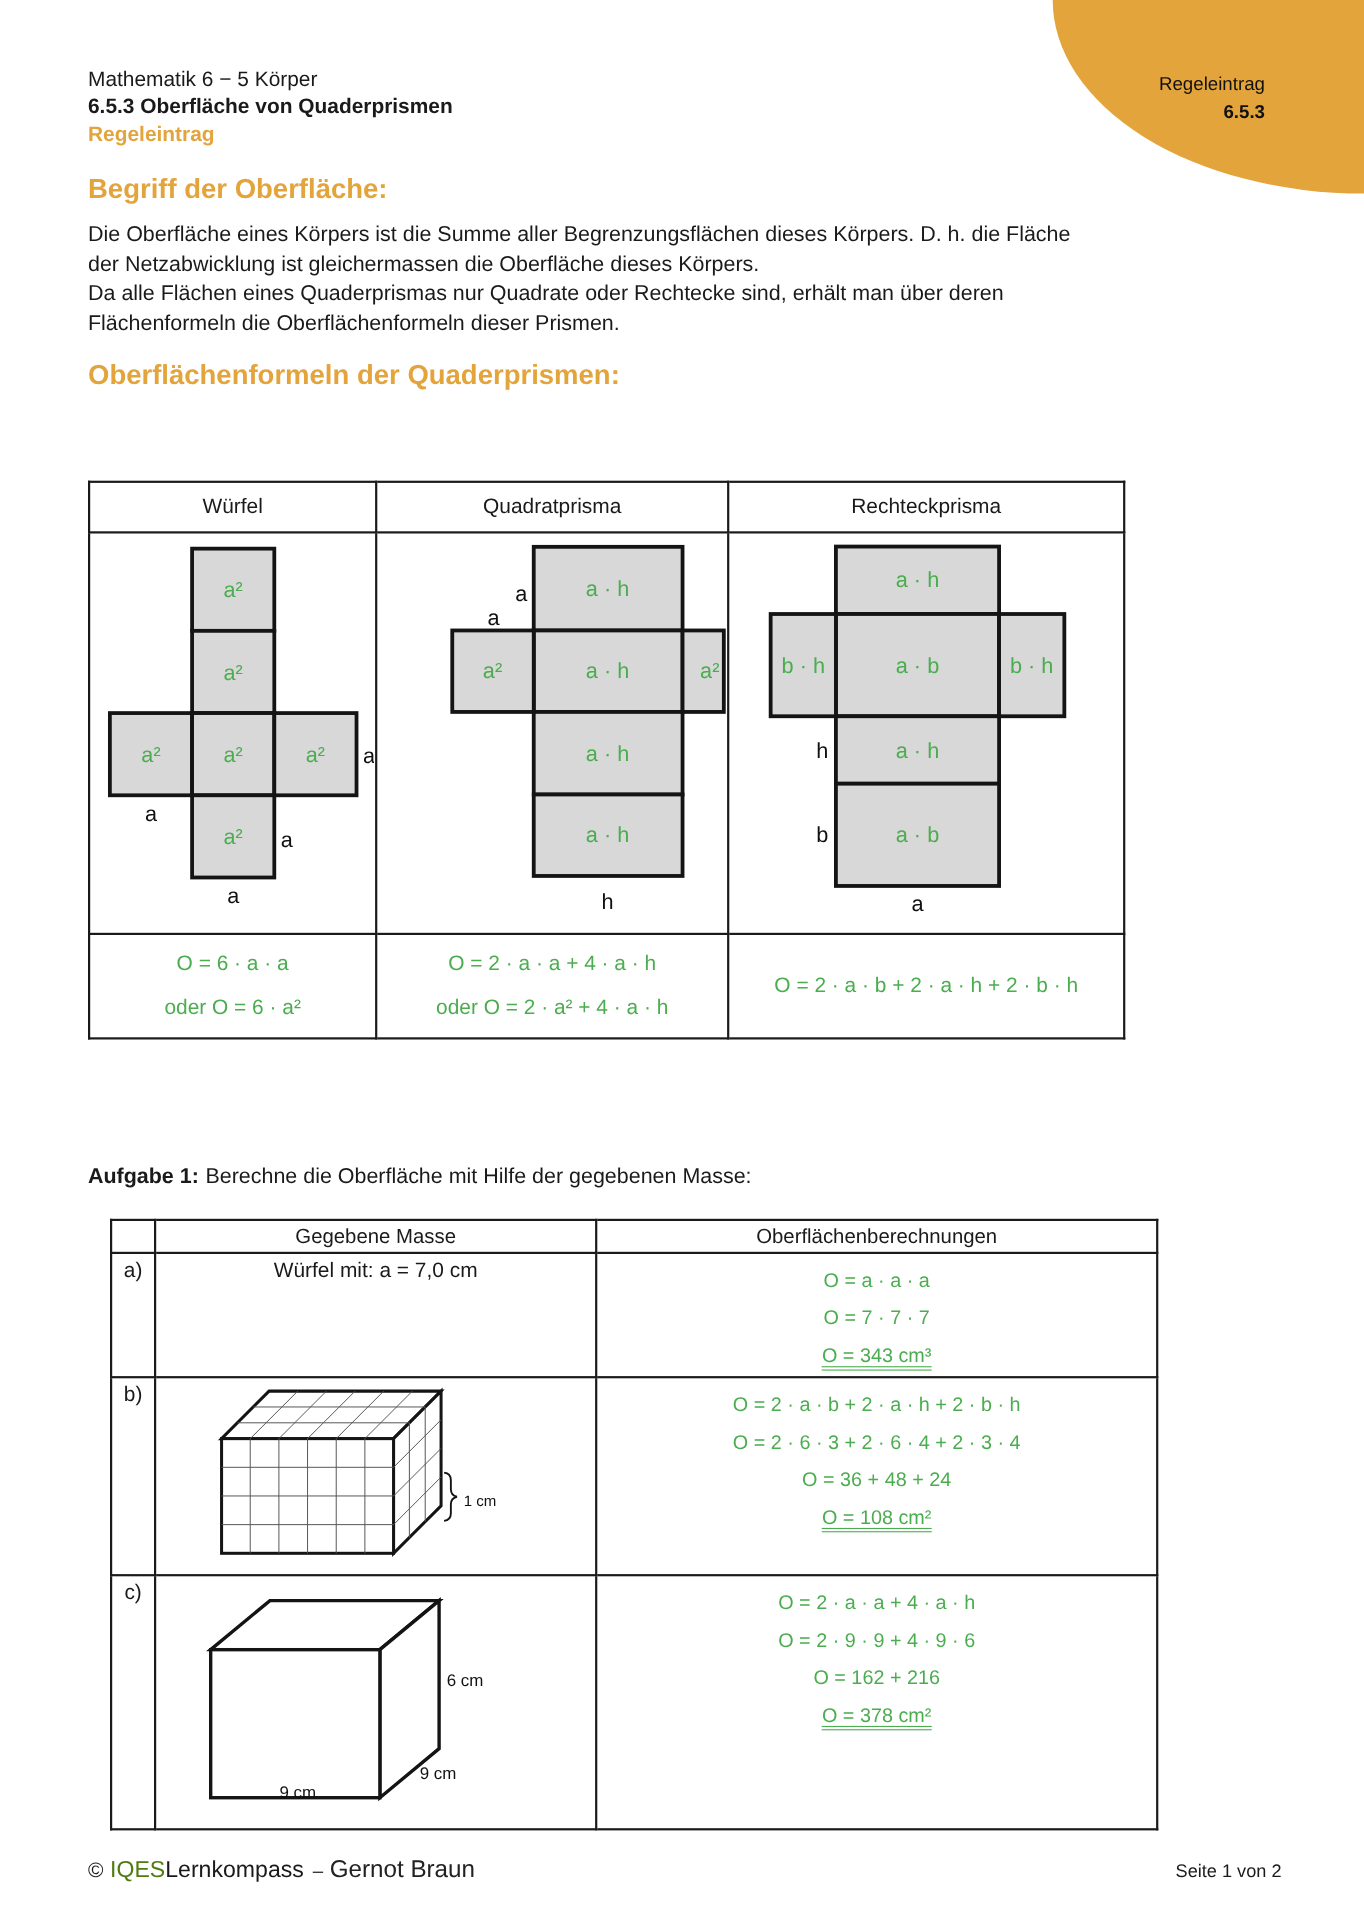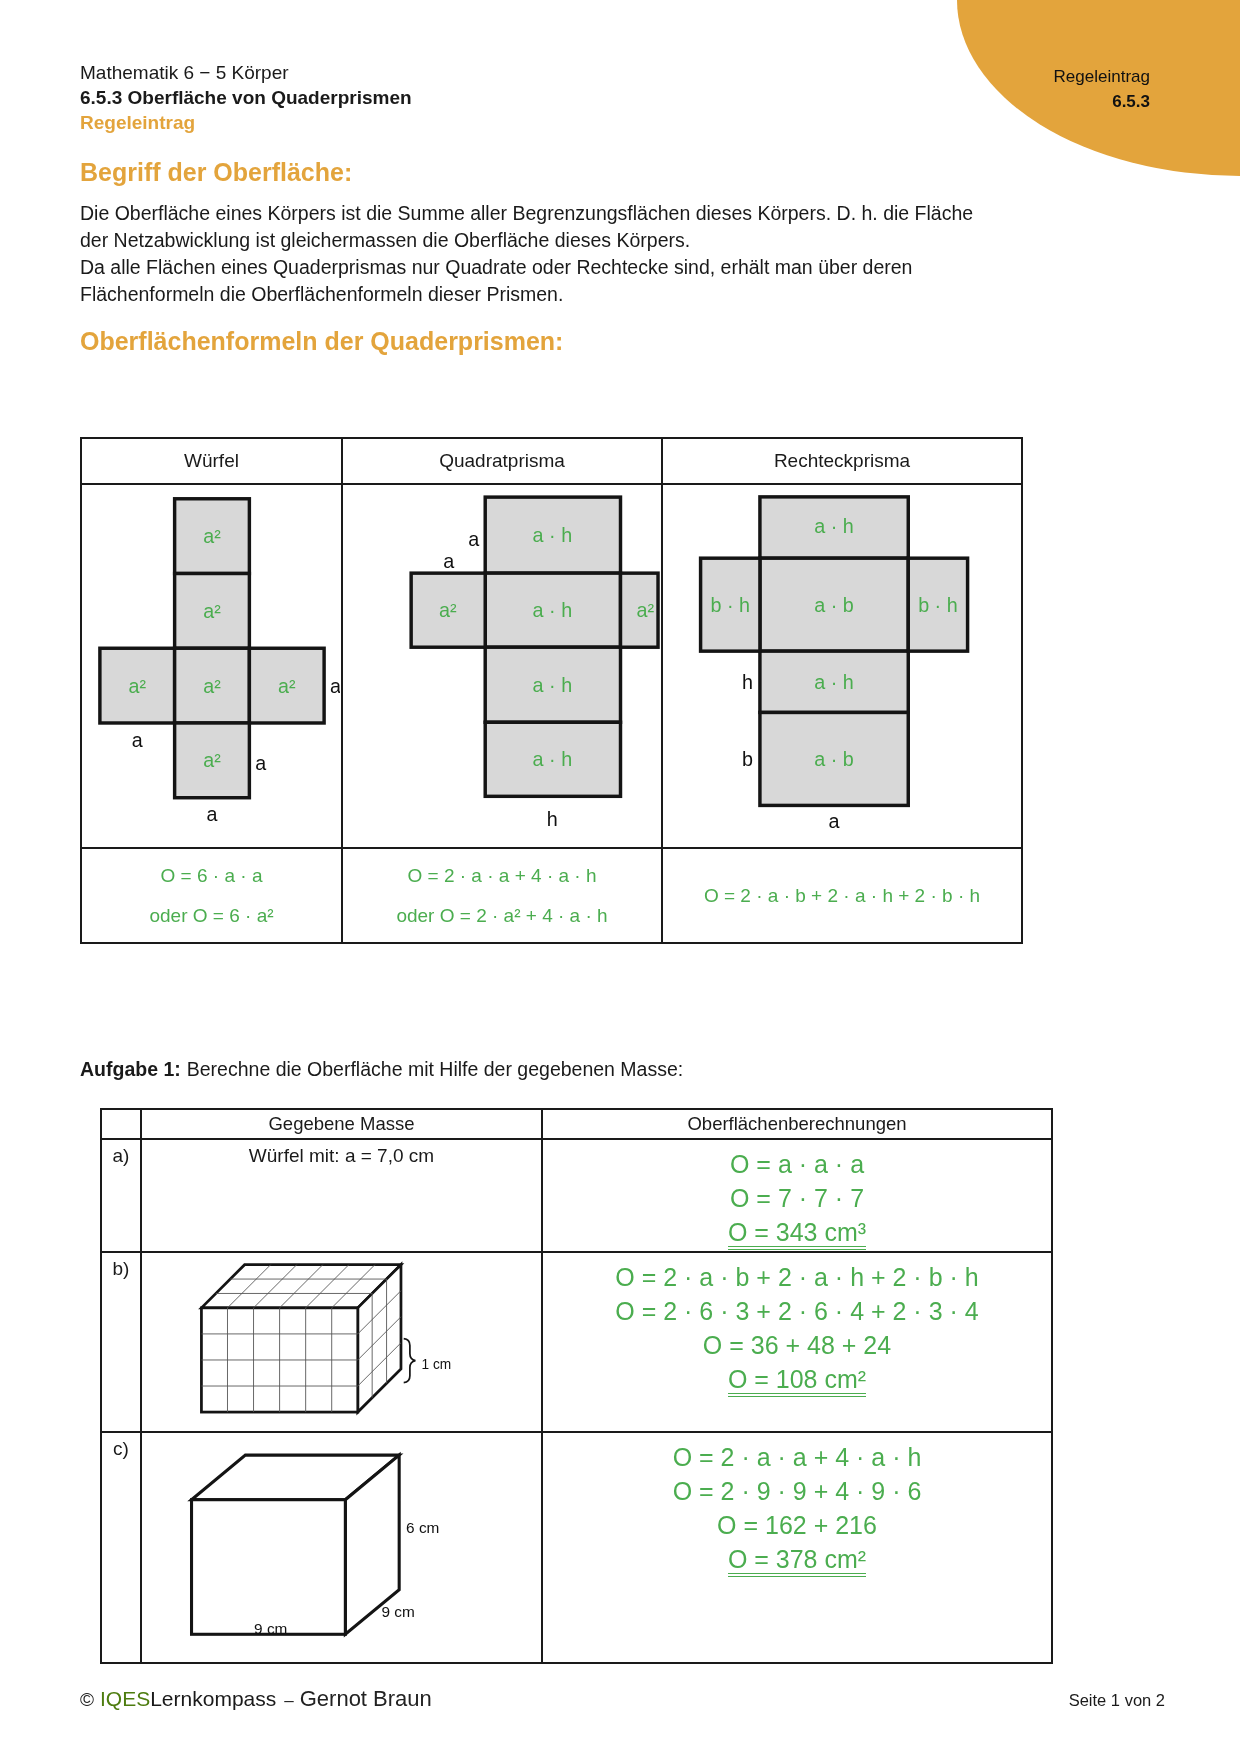--- a/index.html
+++ b/index.html
@@ -35,21 +35,21 @@
   .t1 th{height:44px;font-size:19px;font-weight:normal;text-align:center;}
   .t1 .diagram{height:362px;vertical-align:top;text-align:center;}
   .t1 .formula{height:93px;text-align:center;color:#4BAD4F;font-size:19px;border-radius:29px;}
   .t1 .formula .fl{line-height:40px;}
   .t1 .formula.single{vertical-align:middle;}
 
   .t2{position:absolute;top:1108px;left:68px;width:951px;margin-left:32px;}
   .t2 th{height:28px;font-size:18.5px;font-weight:normal;text-align:center;}
   .t2 .rowlabel{vertical-align:top;text-align:center;font-size:19px;padding-top:5px;}
   .t2 .given{vertical-align:top;text-align:center;font-size:19px;padding-top:5px;}
-  .t2 .calc{vertical-align:top;text-align:center;color:#4BAD4F;font-size:25px;padding-top:7px;}
+  .t2 .calc{vertical-align:top;text-align:center;color:#4BAD4F;font-size:18px;padding-top:7px;}
   .t2 .calc .cl{line-height:34px;}
   .row-a td{height:104px;} .row-b td{height:171px;} .row-c td{height:220px;}
   .result{border-bottom:4px double #4BAD4F;padding-bottom:0px;}
 
   svg{display:inline-block;}
   .net-face{fill:#D8D8D8;stroke:#141414;stroke-width:3.5;}
   .svgt{font-family:"Liberation Sans",sans-serif;font-size:20px;}
   .tg{fill:#4BAD4F;} .tk{fill:#111111;}
   .boxline{fill:none;stroke:#141414;stroke-width:4;stroke-linejoin:miter;}
   .gridline{fill:none;stroke:#555;stroke-width:1.3;}

